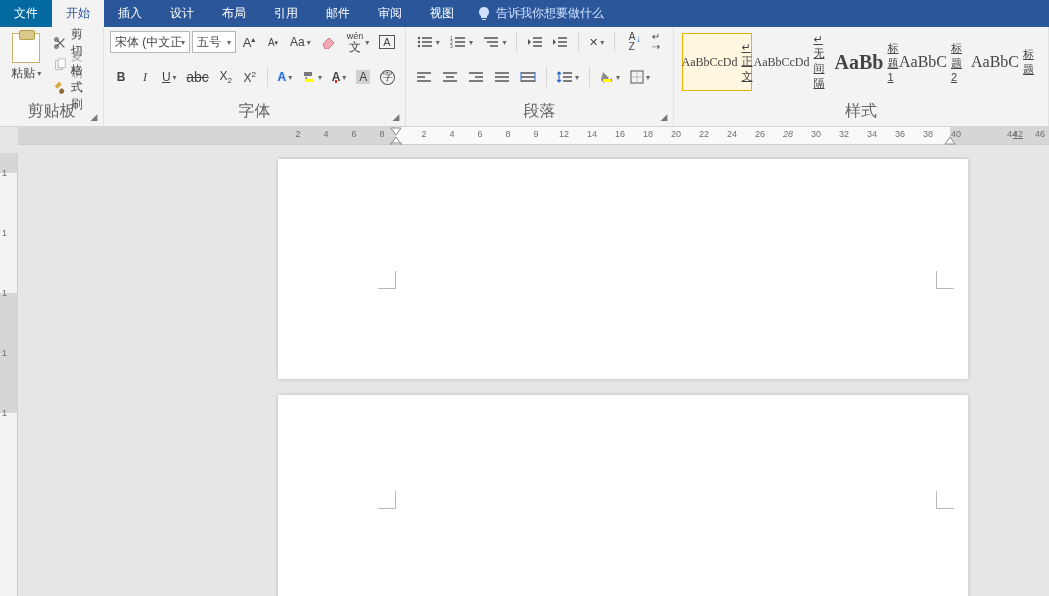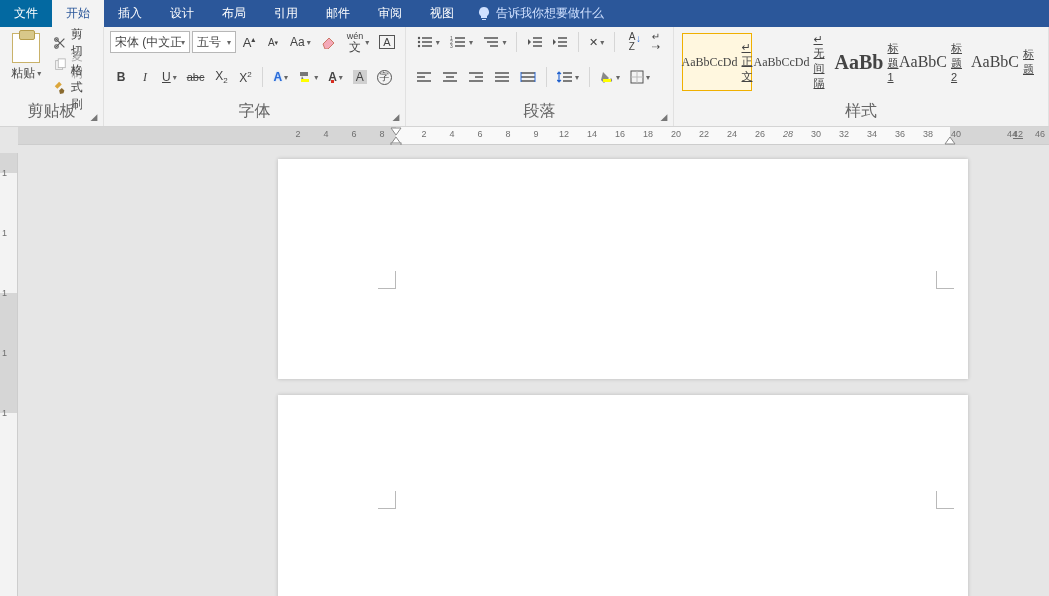--- a/index.html
+++ b/index.html
@@ -157,21 +157,21 @@
       <div class="btn">
           <b>B</b>
         </div>
       <div class="btn">
           <i style="font-family:serif">I</i>
         </div>
       <div class="dd">
           <span style="text-decoration:underline">U</span>
         </div>
       <div class="btn">
-          <span style="text-decoration:line-through;font-size:11px">abc</span>
+          <span style="text-decoration:line-through;font-size:14px">abc</span>
         </div>
       <div class="btn">
           <span>X<sub style="font-size:8px">2</sub></span>
         </div>
       <div class="btn">
           <span>X<sup style="font-size:8px">2</sup></span>
         </div>
       <div class="sep"></div>
       <div class="dd">
           <span style="color:#2a6bd8;font-weight:bold;text-shadow:0 0 2px #9cc5ff">A</span>

